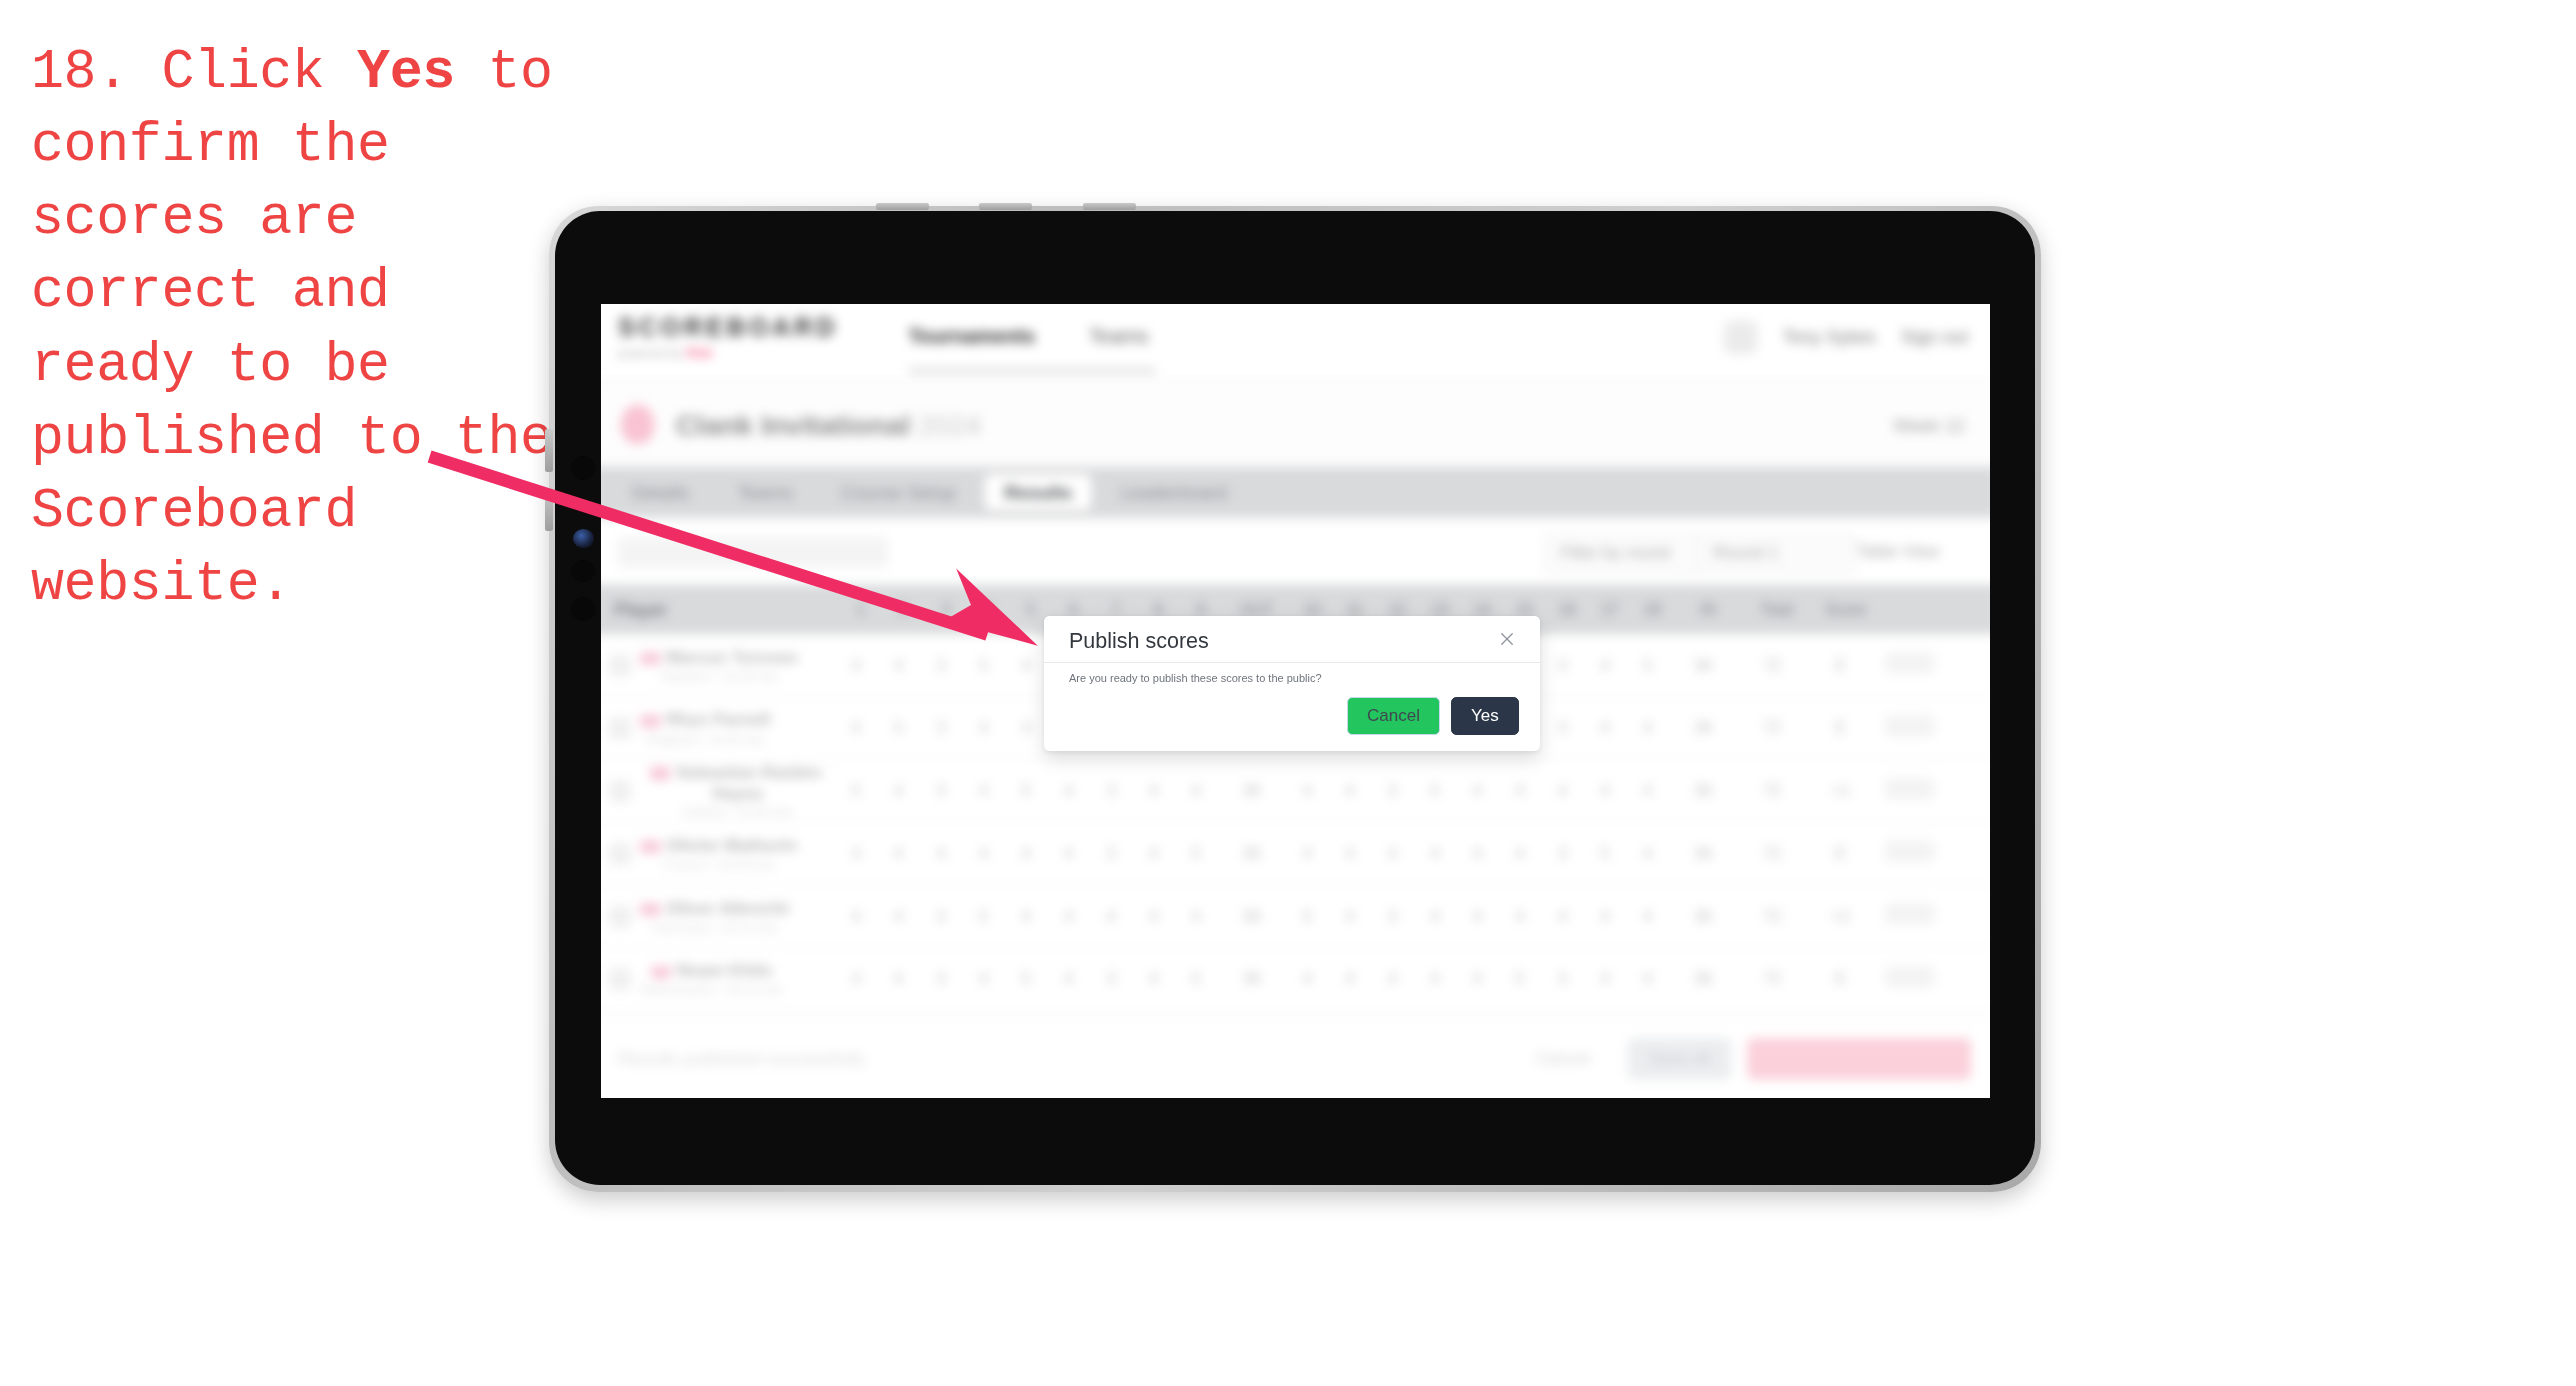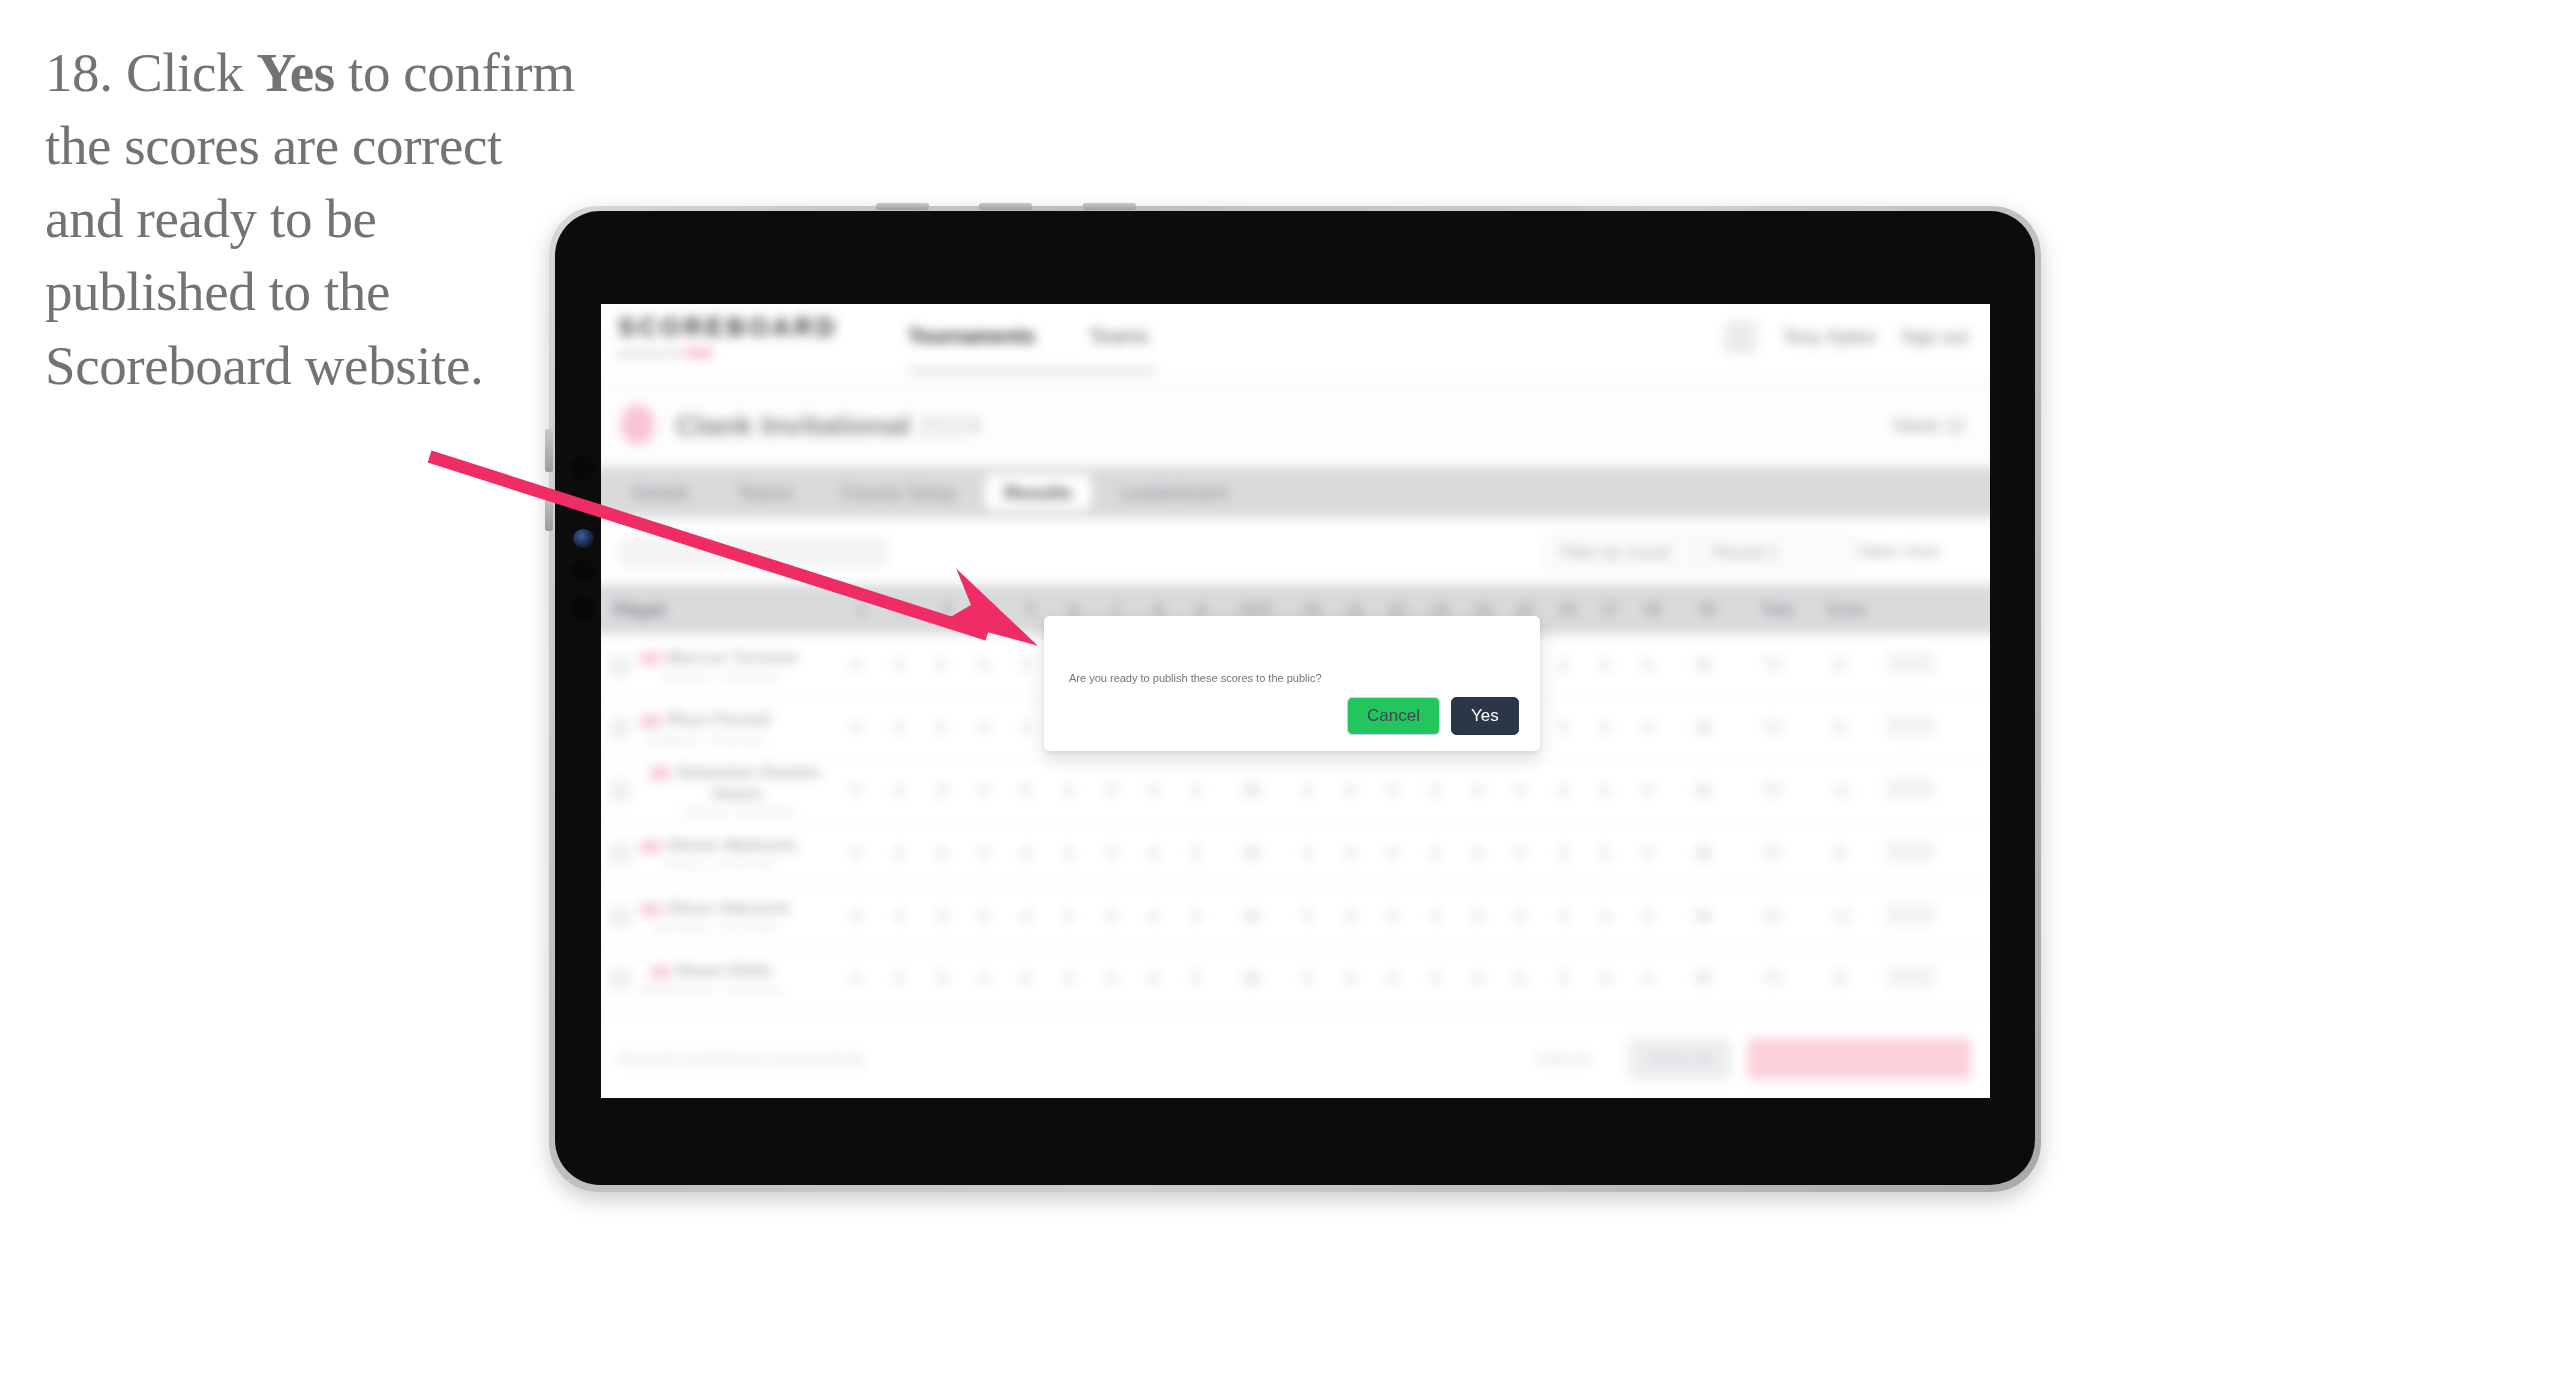--- a/index.html
+++ b/index.html
@@ -16,25 +16,24 @@
   }
 
   
   #instruction {
     position: absolute;
     left: 31px;
     top: 36px;
     width: 534px;
     font-size: 55px;
     line-height: 1.33;
-    color: #737373;
-    font-family: Liberation Serif, serif;
+    color: #ef4444;
+    font-family: Liberation Mono, monospace;
     font-weight: 400;
     letter-spacing: -0.4px;
-    margin-left: 14px;
   }
   #instruction .bold { font-weight: 700; }
 
   
   #arrow-svg {
     position: absolute;
     left: 416px;
     top: 438px;
     width: 668px;
     height: 267px;
@@ -745,20 +744,29 @@
         <div class="fbtn link">Cancel</div>
         <div class="fbtn grey">Save all</div>
         <div class="fbtn pink">Publish scores to public</div>
       </div>
     </div>
 
   </div>
 
   <div id="modal-layer">
     <div id="modal">
+      <div id="modal-header">
+        <div id="modal-title">Publish scores</div>
+        <div id="modal-close">
+          <svg width="18" height="18" viewBox="0 0 24 24" fill="none" stroke="currentColor" stroke-width="1.7" stroke-linecap="round">
+            <line x1="5" y1="5" x2="19" y2="19"></line>
+            <line x1="19" y1="5" x2="5" y2="19"></line>
+          </svg>
+        </div>
+      </div>
       <div id="modal-body">Are you ready to publish these scores to the public?</div>
       <div id="modal-actions">
         <button class="m-btn" id="btn-cancel">Cancel</button>
         <button class="m-btn" id="btn-yes">Yes</button>
       </div>
     </div>
   </div>
 
 </div>
 

